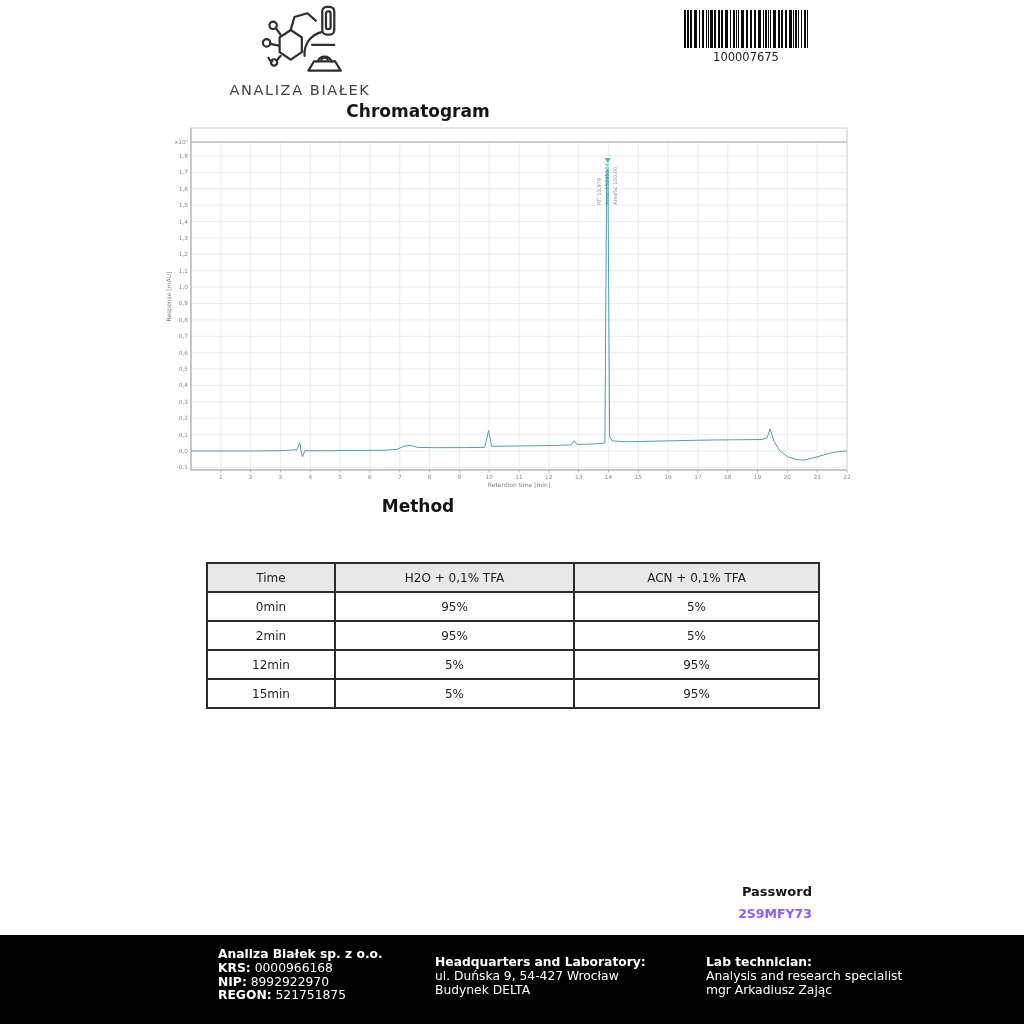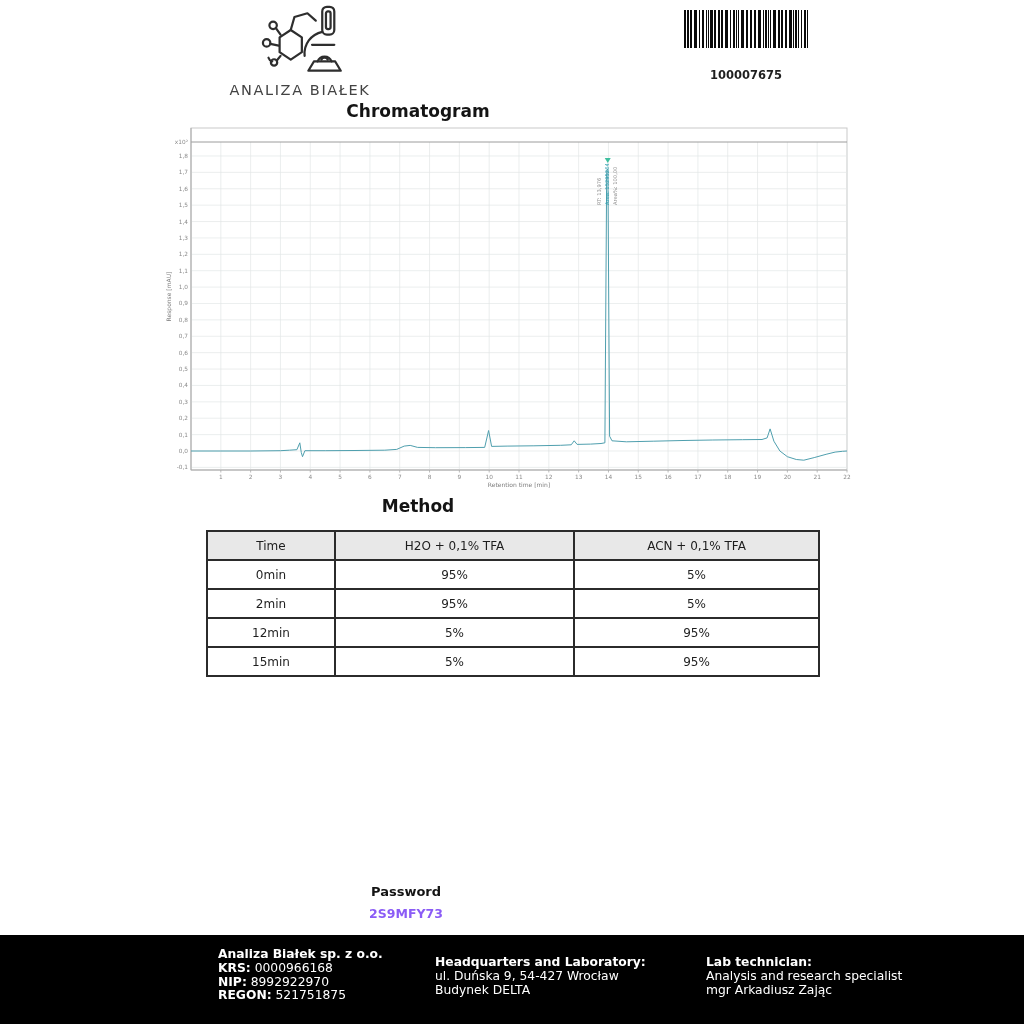--- a/index.html
+++ b/index.html
@@ -7,38 +7,38 @@
   body { font-family:"DejaVu Sans", sans-serif; }
   .page { position:relative; width:1024px; height:1024px; background:#ffffff; overflow:hidden; }
 
   
   .logo-block { position:absolute; left:205px; top:4px; width:148px; text-align:center;margin-left:21px; }
   .logo-svg { display:block; margin:0 auto; }
   .logo-name { margin-top:2px; font-size:14.5px; letter-spacing:1.6px; color:#434343; white-space:nowrap; }
 
   .barcode-block { position:absolute; left:684px; top:10px; width:124px; text-align:center; }
   .barcode-bars { height:38px; width:124px; display:block; }
-  .barcode-value { margin-top:20px; font-size:11.5px; color:#1f1f1f;font-weight:bold; }
+  .barcode-value { margin-top:2px; font-size:11.5px; color:#1f1f1f; }
 
   
   .section-title { position:absolute; left:0; width:836px; text-align:center; font-weight:bold; color:#141414; font-size:17px; }
   .title-chromatogram { top:101px; }
   .title-method { top:496px; }
 
   
   .chart-wrap { position:absolute; left:163px; top:125px; width:690px; height:368px; }
 
   
-  .method-table { position:absolute; left:206px; top:530px; width:612px; border-collapse:collapse; table-layout:fixed; font-size:12px; color:#1d1d1d; }
+  .method-table { position:absolute; left:206px; top:562px; width:612px; border-collapse:collapse; table-layout:fixed; font-size:12px; color:#1d1d1d; }
   .method-table th, .method-table td { border:2px solid #2b2b2b; text-align:center; height:29px; font-weight:normal; padding:0; }
   .method-table thead th { background:#e8e8e8; }
   .col-time { width:128px; } .col-h2o { width:239px; } .col-acn { width:245px; }
 
   
-  .password-block { position:absolute; left:0; top:884px; width:812px; text-align:center; }
+  .password-block { position:absolute; left:0; top:884px; width:812px; text-align:right; }
   .password-label { font-size:13px; font-weight:bold; color:#141414; }
   .password-value { margin-top:7px; font-size:12.5px; color:#8b5cf6;font-weight:bold; }
 
   
   .footer { position:absolute; left:0; top:935px; width:1024px; height:89px; background:#000000; color:#ffffff; }
   .footer-col { position:absolute; font-size:12.3px; line-height:13.8px; }
   .footer-col .ft-title { font-weight:bold; }
   .footer-col-company { left:218px; top:13px; }
   .footer-col-hq { left:435px; top:21px; }
   .footer-col-tech { left:706px; top:21px; }

